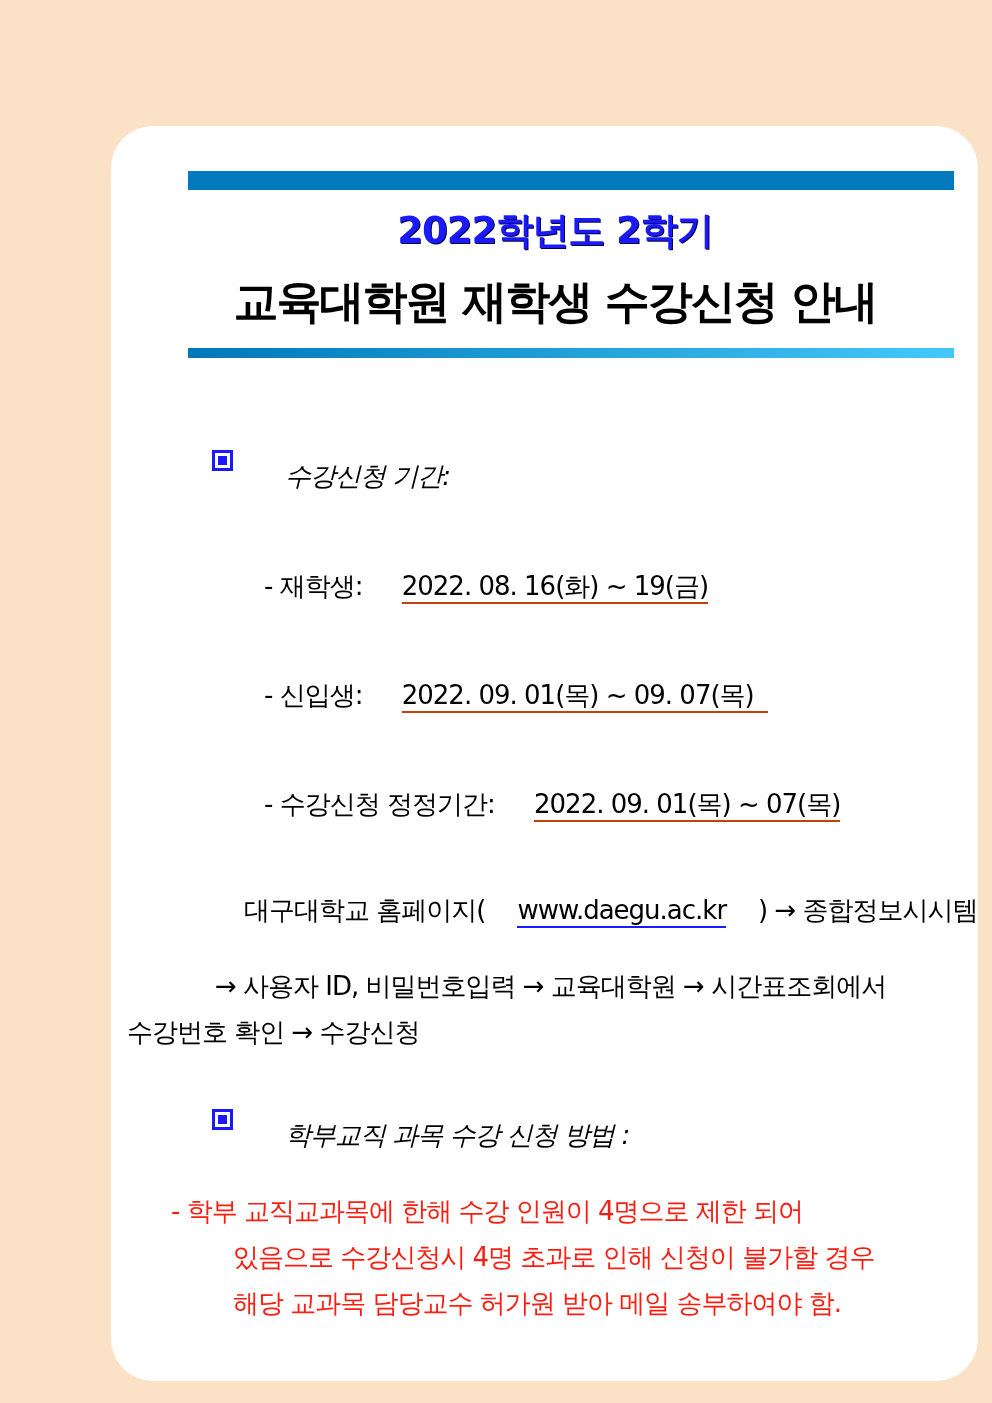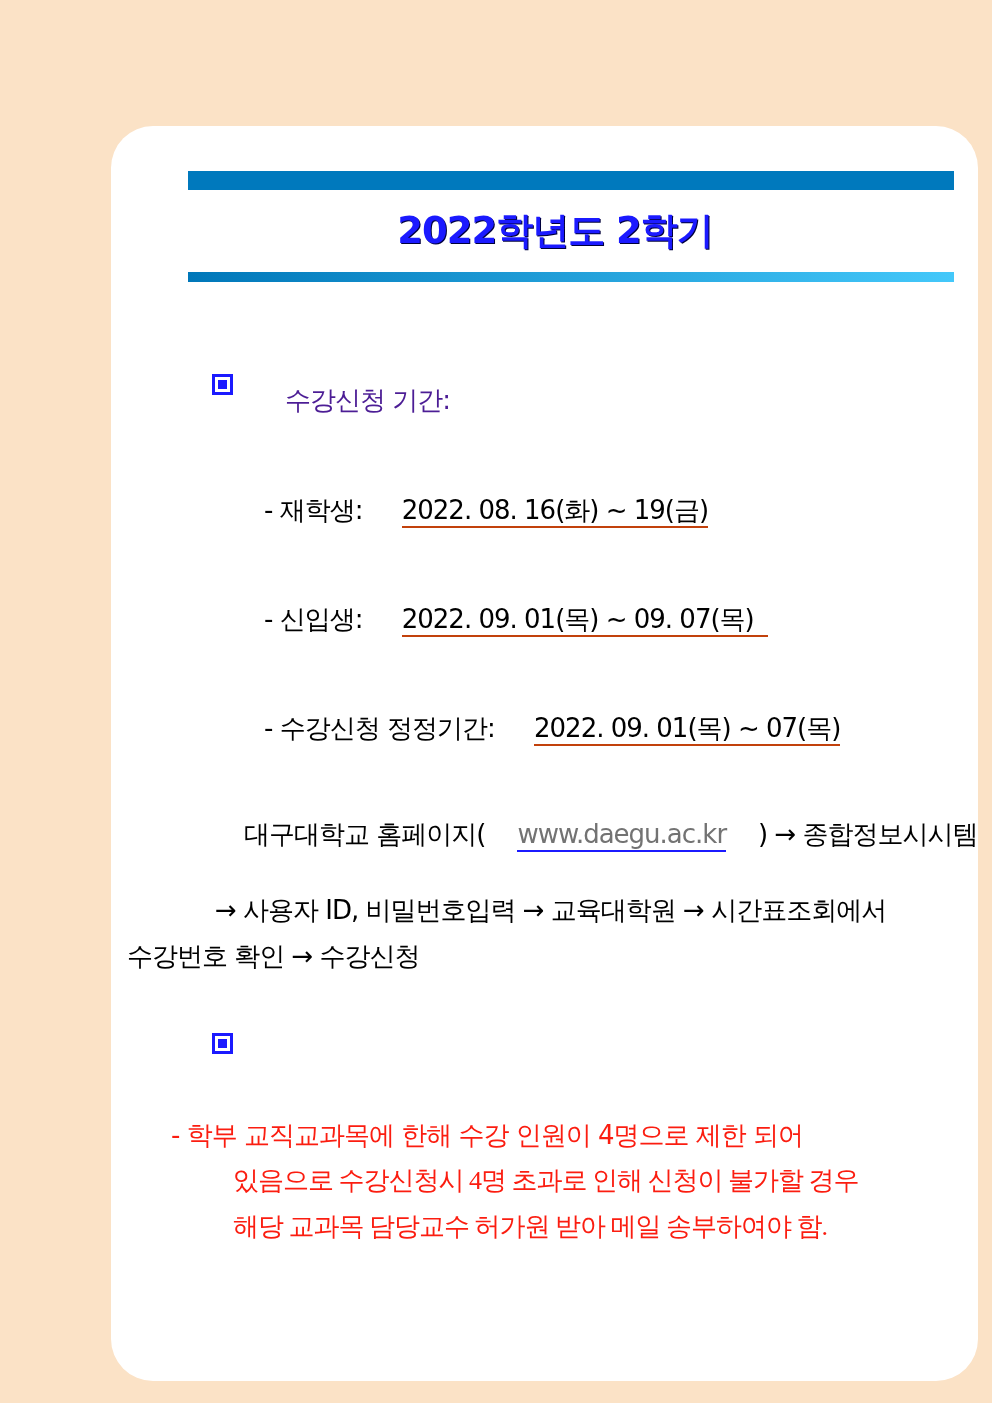--- a/index.html
+++ b/index.html
@@ -41,45 +41,46 @@
   }
   .bullet {
     display:inline-block; width:21px; height:21px;
     border:3px solid #1b1aff; background:#fff;
     position:relative; vertical-align:-2px; margin-right:36px;
   }
   .bullet::after {
     content:""; position:absolute; left:3px; top:3px; right:3px; bottom:3px;
     background:#1b1aff;
   }
-  .heading { color:#4c1d95; }
+  .heading { color:#000000;font-style:italic; }
   .red { color:#fb1d10; }
   .u { border-bottom:2px solid #c2410c; padding-bottom:1px; }
-  .link { color:#737373; border-bottom:2px solid #1b1aff; padding-bottom:1px; text-decoration:none; }
+  .link { color:#000000; border-bottom:2px solid #1b1aff; padding-bottom:1px; text-decoration:none; }
   
   .ind-h   { padding-left:40px; }
   .ind-item{ padding-left:92px; }
   .ind-m1  { padding-left:72px; }
   .ind-m2  { padding-left:88px; }
   .ind-m3  { }
   .ind-r1  { padding-left:44px; }
-  .ind-r2  { padding-left:106px;font-family:Liberation Serif, serif; }
+  .ind-r2  { padding-left:106px; }
   
   .mt46{margin-top:46px;} .mt20{margin-top:20px;} .mt19{margin-top:19px;}
   .mt16{margin-top:16px;} .mt14{margin-top:14px;}
   .mt13{margin-top:13px;} .mt12{margin-top:12px;}
 </style>
 </head>
 <body>
 
 <div class="card">
 
   <div class="header-wrap">
     <div class="bar-top"></div>
     <div class="subtitle">2022학년도 2학기</div>
+    <div class="title">교육대학원 재학생 수강신청 안내</div>
     <div class="bar-gradient"></div>
   </div>
 
   <div class="line heading ind-h mt46">
     <span class="bullet"></span><span>수강신청 기간:</span>
   </div>
   <div class="line ind-item mt20">
     <span>- 재학생: </span><span class="u">2022. 08. 16(화) ~ 19(금)</span>
   </div>
   <div class="line ind-item mt19">
@@ -89,21 +90,21 @@
     <span>- 수강신청 정정기간: </span><span class="u">2022. 09. 01(목) ~ 07(목)</span>
   </div>
 
   <div class="line ind-m1 mt13">
     <span>대구대학교 홈페이지(</span><a class="link" href="#">www.daegu.ac.kr</a><span>) → 종합정보시시템</span>
   </div>
   <div class="line ind-m2 mt13">→ 사용자 ID, 비밀번호입력 → 교육대학원 → 시간표조회에서</div>
   <div class="line ind-m3 mt12">수강번호 확인 → 수강신청</div>
 
   <div class="line heading ind-h mt12">
-    <span class="bullet"></span>
+    <span class="bullet"></span><span>학부교직 과목 수강 신청 방법 :</span>
   </div>
   <div class="line red ind-r1 mt16">- 학부 교직교과목에 한해 수강 인원이 4명으로 제한 되어</div>
   <div class="line red ind-r2 mt14">있음으로 수강신청시 4명 초과로 인해 신청이 불가할 경우</div>
   <div class="line red ind-r2 mt14">해당 교과목 담당교수 허가원 받아 메일 송부하여야 함.</div>
   <div class="line ind-r1 mt13">
     
   </div>
 
 </div>
 

